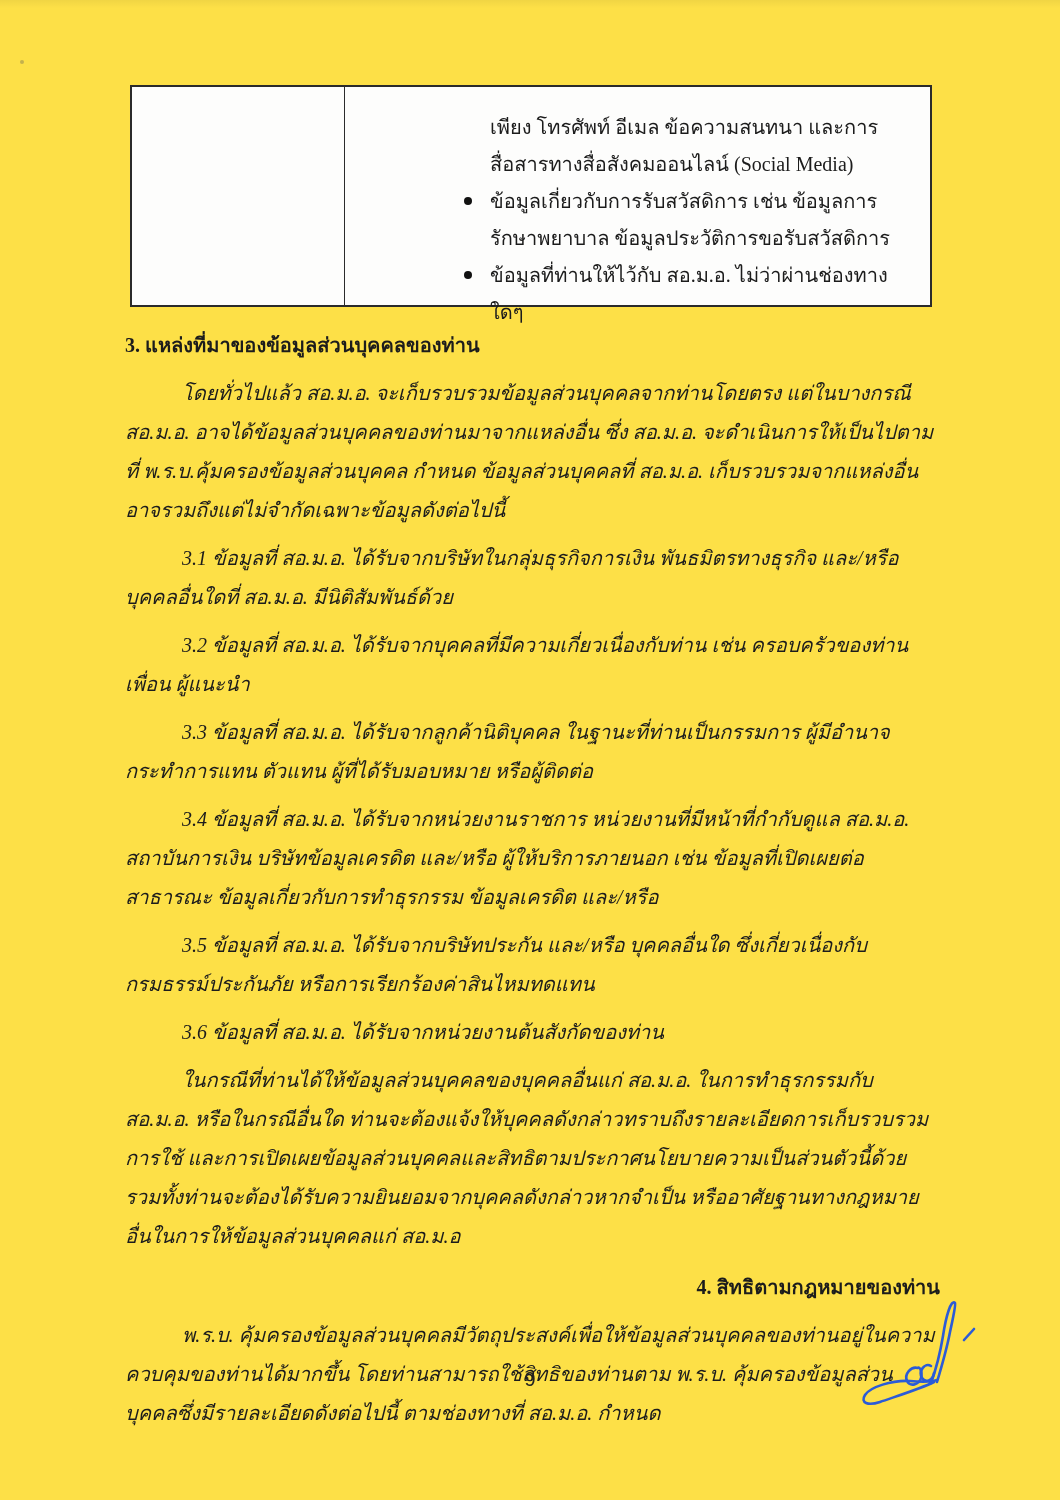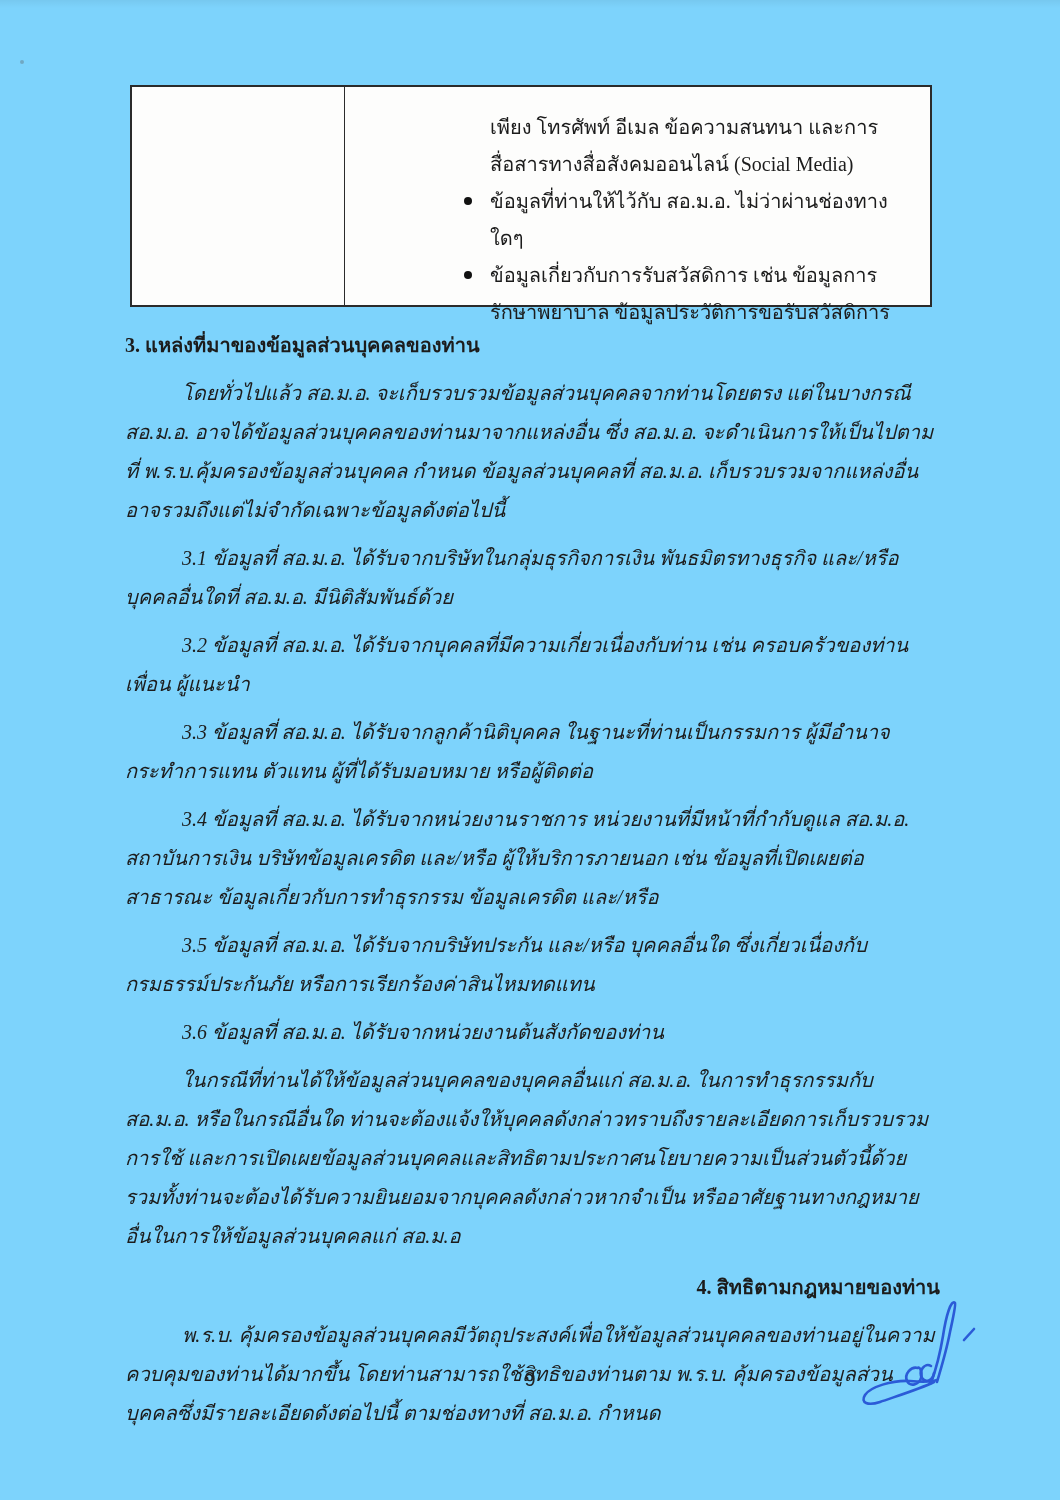--- a/index.html
+++ b/index.html
@@ -1,19 +1,19 @@
 <!DOCTYPE html>
 <html><head>
 <meta charset="utf-8">
 <style>
   html,body{margin:0;padding:0;background:#ffffff;}
   .page{
     position:relative;
     width:1060px;height:1500px;
-    background:#7dd3fc;
+    background:#fde047;
     overflow:hidden;
     font-family:"Liberation Serif","DejaVu Serif",serif;
     color:#1c1c1c;
   }
   
   .page::before{
     content:"";position:absolute;left:0;top:0;right:0;height:8px;
     background:linear-gradient(to bottom, rgba(0,0,0,0.05), rgba(0,0,0,0));
     pointer-events:none;
   }
@@ -83,25 +83,25 @@
   <div class="speck speck2"></div>
 
   <div class="doc-table">
     <div class="cell-left"></div>
     <div class="cell-right">
       <div class="t-item no-bullet">
         <span>เพียง  โทรศัพท์ อีเมล ข้อความสนทนา และการสื่อสารทางสื่อสังคมออนไลน์ (Social Media)</span>
       </div>
       <div class="t-item">
         <span class="bullet"></span>
-        <span>ข้อมูลที่ท่านให้ไว้กับ  สอ.ม.อ. ไม่ว่าผ่านช่องทางใดๆ</span>
+        <span>ข้อมูลเกี่ยวกับการรับสวัสดิการ เช่น ข้อมูลการรักษาพยาบาล ข้อมูลประวัติการขอรับสวัสดิการ</span>
       </div>
       <div class="t-item">
         <span class="bullet"></span>
-        <span>ข้อมูลเกี่ยวกับการรับสวัสดิการ เช่น ข้อมูลการรักษาพยาบาล ข้อมูลประวัติการขอรับสวัสดิการ</span>
+        <span>ข้อมูลที่ท่านให้ไว้กับ  สอ.ม.อ. ไม่ว่าผ่านช่องทางใดๆ</span>
       </div>
     </div>
   </div>
 
   <div class="body-text">
     <h3>3. แหล่งที่มาของข้อมูลส่วนบุคคลของท่าน</h3>
     <p>โดยทั่วไปแล้ว  สอ.ม.อ. จะเก็บรวบรวมข้อมูลส่วนบุคคลจากท่านโดยตรง แต่ในบางกรณี สอ.ม.อ. อาจได้ข้อมูลส่วนบุคคลของท่านมาจากแหล่งอื่น ซึ่ง  สอ.ม.อ. จะดำเนินการให้เป็นไปตามที่ พ.ร.บ.คุ้มครองข้อมูลส่วนบุคคล กำหนด ข้อมูลส่วนบุคคลที่ สอ.ม.อ. เก็บรวบรวมจากแหล่งอื่น อาจรวมถึงแต่ไม่จำกัดเฉพาะข้อมูลดังต่อไปนี้</p>
     <p>3.1 ข้อมูลที่ สอ.ม.อ. ได้รับจากบริษัทในกลุ่มธุรกิจการเงิน พันธมิตรทางธุรกิจ และ/หรือ บุคคลอื่นใดที่ สอ.ม.อ. มีนิติสัมพันธ์ด้วย</p>
     <p>3.2 ข้อมูลที่  สอ.ม.อ. ได้รับจากบุคคลที่มีความเกี่ยวเนื่องกับท่าน เช่น ครอบครัวของท่าน เพื่อน ผู้แนะนำ</p>
     <p>3.3 ข้อมูลที่ สอ.ม.อ. ได้รับจากลูกค้านิติบุคคล ในฐานะที่ท่านเป็นกรรมการ ผู้มีอำนาจกระทำการแทน ตัวแทน ผู้ที่ได้รับมอบหมาย หรือผู้ติดต่อ</p>

